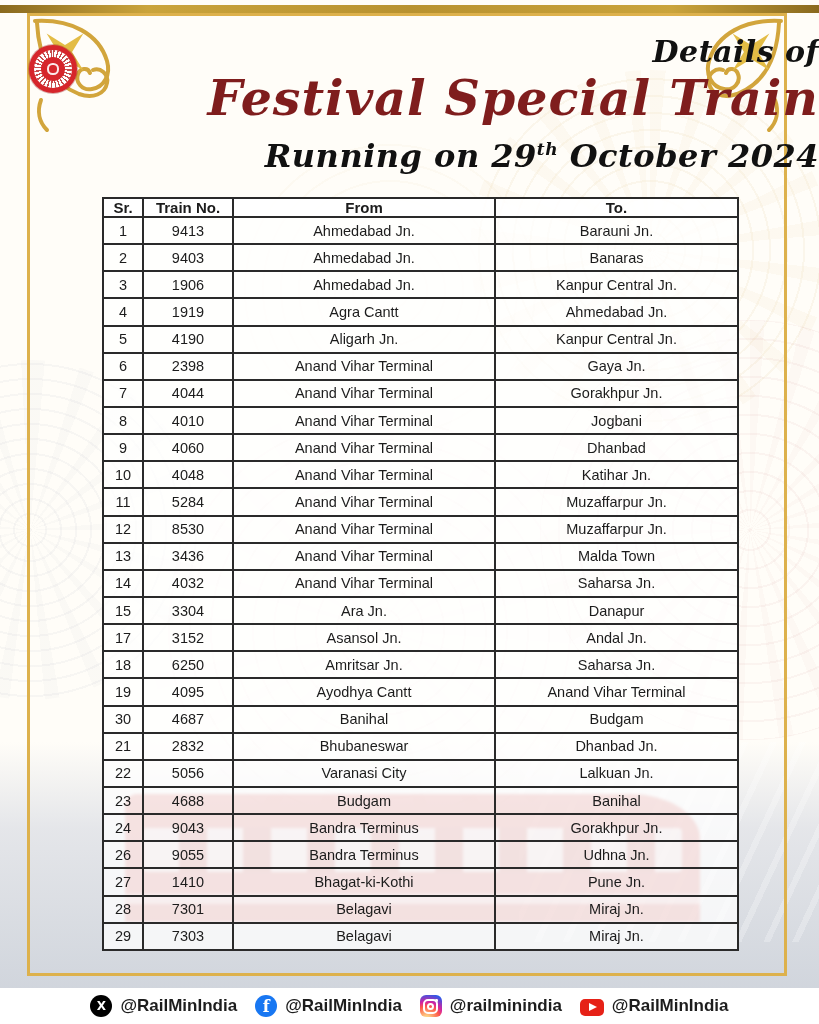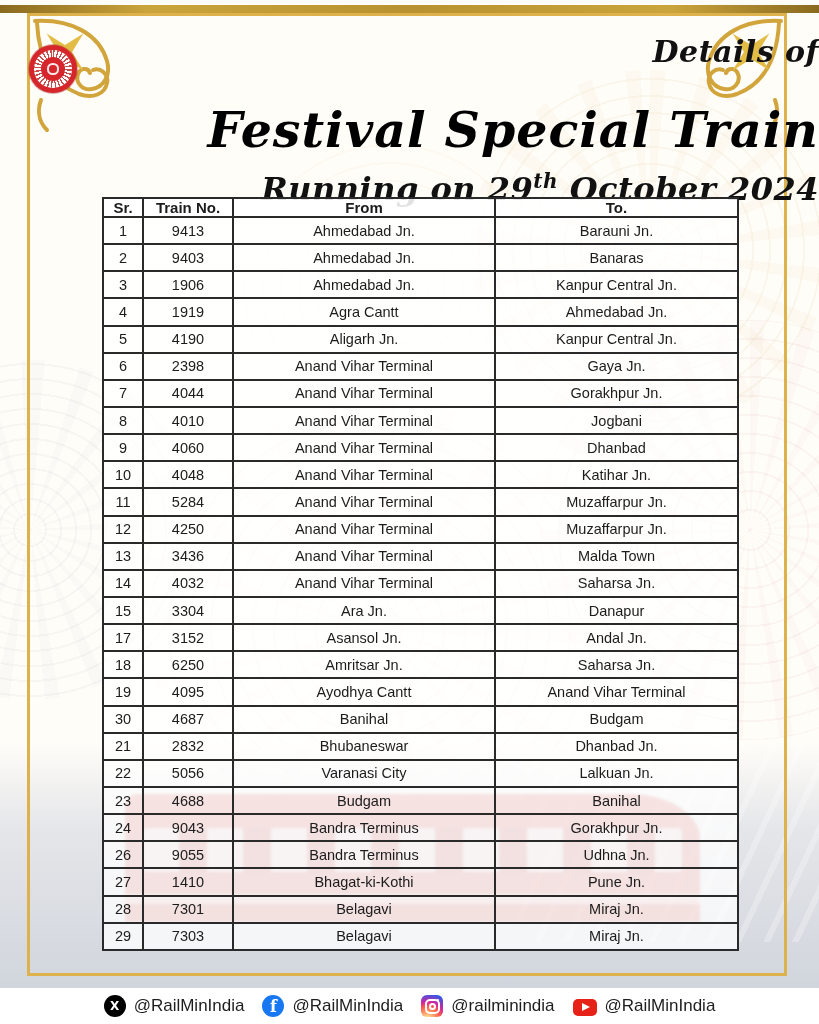--- a/index.html
+++ b/index.html
@@ -52,36 +52,36 @@
     background:#d6252b; z-index:3; box-shadow:0 0 0 1px rgba(150,30,30,.35);}
   .logo-ring{position:absolute; inset:5px; border-radius:50%; background:#fff;}
   .logo-ring-ticks{position:absolute; inset:5px; border-radius:50%;
     background:repeating-conic-gradient(rgba(190,45,45,.85) 0deg 5deg, transparent 5deg 13deg);}
   .logo-core{position:absolute; inset:12px; border-radius:50%; background:#d6252b;}
   .logo-core::after{content:""; position:absolute; inset:27%; border:2px solid rgba(255,255,255,.9); border-radius:50%;}
   
   .header{position:absolute; left:0; top:34px; width:100%; text-align:right; z-index:3;
     font-family:"DejaVu Serif", serif; font-style:italic; font-weight:bold; color:#111;}
   .title-1{font-size:30px; line-height:36px; letter-spacing:.5px;}
-  .title-2{font-size:49px; line-height:56px; color:#000000; letter-spacing:1px;margin-top:32px;}
+  .title-2{font-size:49px; line-height:56px; color:#7f1d1d; letter-spacing:1px;}
   .title-3{font-size:32px; line-height:46px; letter-spacing:.5px;}
-  .title-3 sup{font-size:20px;margin-top:41px;}
+  .title-3 sup{font-size:17px;margin-top:41px;}
   
   .table-wrap{position:absolute; left:102px; top:197px; z-index:3;}
   table.trains{border-collapse:collapse; table-layout:fixed; width:635px; height:754px;
     font-family:"Liberation Sans", sans-serif;}
   table.trains th, table.trains td{
     border:2px solid #2a2a2a; text-align:center; vertical-align:middle;
     padding:0 2px; font-size:14.5px; color:#1c1c1c; background:rgba(255,255,255,.74);
     overflow:hidden; white-space:nowrap;}
   table.trains th{font-weight:bold; font-size:15px; background:rgba(255,255,255,.88);}
   
   .footer{position:absolute; left:0; top:988px; width:100%; height:36px; background:#ffffff;
     display:flex; align-items:center; justify-content:center; gap:18px; z-index:4;}
-  .handle{display:flex; align-items:center; gap:8px; font-size:17px; font-weight:normal; color:#1d1d1d;}
+  .handle{display:flex; align-items:center; gap:8px; font-size:17px; font-weight:bold; color:#1d1d1d;}
   .sicon{position:relative; width:22px; height:22px; display:inline-block; flex:0 0 auto;}
   .ic-x{border-radius:50%; background:#000;}
   .ic-x::after{content:"X"; position:absolute; inset:0; color:#fff; font-size:12px; font-weight:bold;
     display:flex; align-items:center; justify-content:center; font-family:"DejaVu Sans", sans-serif;}
   .ic-fb{border-radius:50%; background:#1877F2;}
   .ic-fb::after{content:"f"; position:absolute; inset:0; color:#fff; font-size:16px; font-weight:bold;
     display:flex; align-items:flex-end; justify-content:center; line-height:21px;
     font-family:"DejaVu Serif", serif;}
   .ic-ig{border-radius:6px;
     background:radial-gradient(circle at 30% 110%, #fdf497 0%, #fd5949 45%, #d6249f 60%, #285AEB 90%);}
@@ -225,21 +225,21 @@
             <td>Katihar Jn.</td>
           </tr>
           <tr>
             <td>11</td>
             <td>5284</td>
             <td>Anand Vihar Terminal</td>
             <td>Muzaffarpur Jn.</td>
           </tr>
           <tr>
             <td>12</td>
-            <td>4250</td>
+            <td>8530</td>
             <td>Anand Vihar Terminal</td>
             <td>Muzaffarpur Jn.</td>
           </tr>
           <tr>
             <td>13</td>
             <td>3436</td>
             <td>Anand Vihar Terminal</td>
             <td>Malda Town</td>
           </tr>
           <tr>

